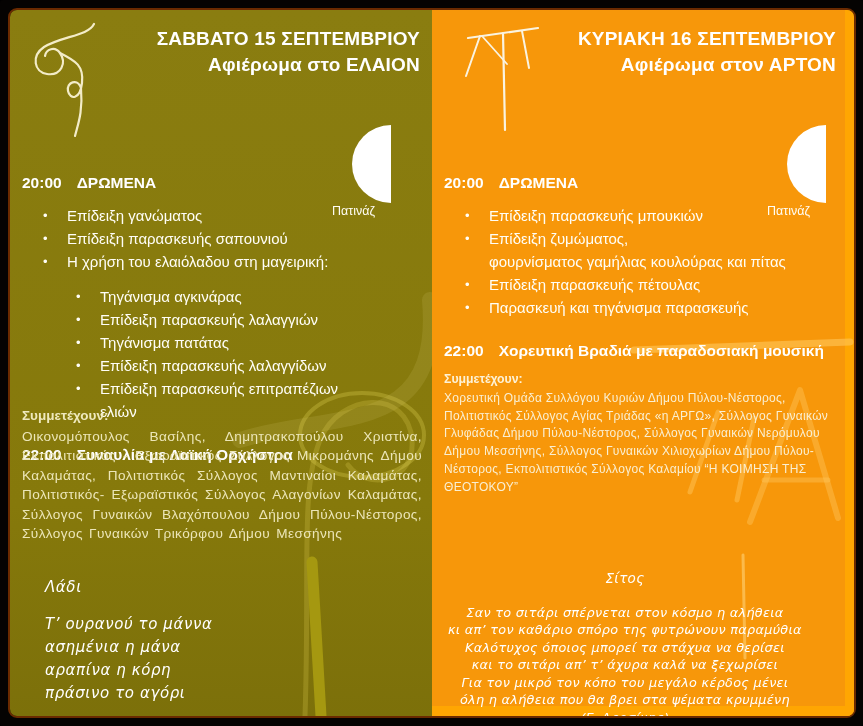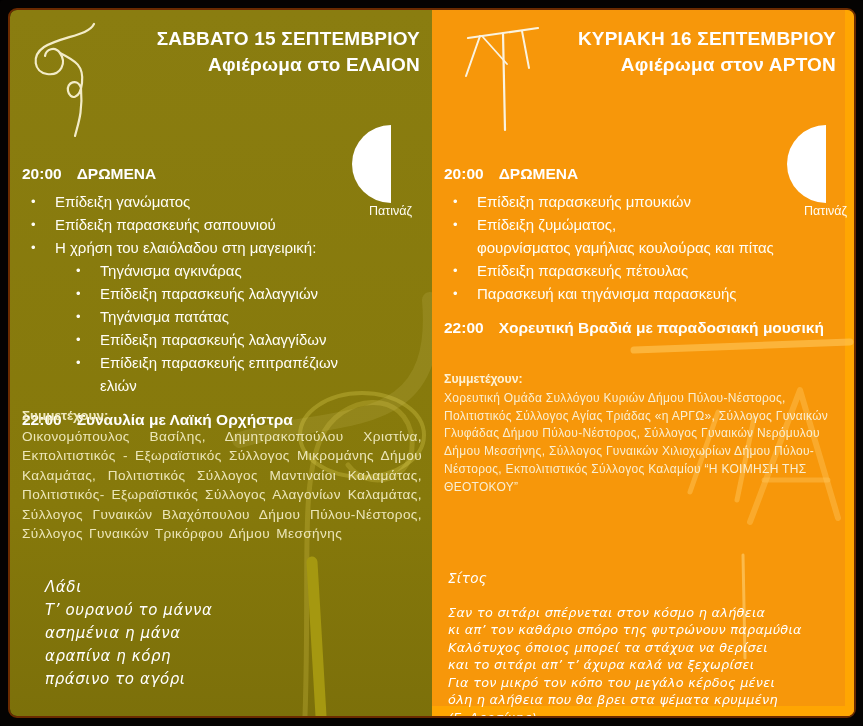--- a/index.html
+++ b/index.html
@@ -18,32 +18,32 @@
   
   .titleblock{position:absolute;top:16px;text-align:right;z-index:1;}
   .panel.left .titleblock{right:12px;width:330px;}
   .panel.right .titleblock{right:18px;width:330px;}
   .title-line{font-size:19px;font-weight:bold;color:#ffffff;line-height:26px;letter-spacing:0.2px;}
   
   .halfmoon{position:absolute;width:39px;height:78px;background:#ffffff;
             border-radius:39px 0 0 39px / 39px 0 0 39px;z-index:1;}
   .panel.left .halfmoon{left:342px;top:115px;}
   .panel.right .halfmoon{left:355px;top:115px;}
-  .logo-label{position:absolute;top:194px;width:80px;text-align:right;color:#fffdf5;
+  .logo-label{position:absolute;top:194px;width:80px;text-align:left;color:#fffdf5;
               font-size:12.5px;z-index:1;}
   .panel.left .logo-label{left:322px;}
   .panel.right .logo-label{left:335px;}
   
   .schedule{position:absolute;top:155px;left:12px;z-index:1;}
   .panel.left .schedule{width:330px;}
   .panel.right .schedule{width:400px;}
   .event-row{font-size:15.5px;font-weight:bold;color:#ffffff;margin-bottom:7px;}
-  .event-row .time{display:inline-block;margin-right:15px;}
+  .event-row .time{display:inline-block;margin-right:15px;margin-top:9px;}
   .event-row.second{margin-top:14px;margin-bottom:0;}
-  ul.bullets,ul.sub{list-style:none;margin:0;padding:0;}
+  ul.bullets,ul.sub{list-style:none;margin:12px;padding:0;}
   ul.bullets>li,ul.sub>li{position:relative;padding-left:33px;font-size:15px;line-height:23px;
       color:#fffef7;}
   ul.bullets>li::before,ul.sub>li::before{content:"•";position:absolute;left:9px;top:0;
       font-size:13px;color:#fffef7;}
   ul.sub{margin-left:45px;}
   .cont{padding-left:0;}
   
   .participants{position:absolute;left:12px;z-index:1;}
   .panel.left .participants{top:398px;width:400px;}
   .panel.right .participants{top:362px;width:385px;}
@@ -51,22 +51,22 @@
   .panel.left .participants .label{font-size:13.5px;color:#efe9bd;}
   .panel.left .participants .names{font-size:13.6px;line-height:19.4px;color:#ece6b8;
       text-align:justify;letter-spacing:0.4px;word-spacing:2px;}
   .panel.right .participants .label{font-size:12.3px;color:#fdf2d6;}
   .panel.right .participants .names{font-size:12px;line-height:17.7px;color:#faefd2;
       text-align:left;letter-spacing:0.3px;}
   
   .poem{position:absolute;z-index:1;color:#ffffff;font-style:italic;
         font-family:"DejaVu Sans",sans-serif;}
   .panel.left .poem{left:35px;top:566px;font-size:15px;line-height:23px;letter-spacing:0.6px;}
-  .panel.right .poem{left:16px;top:560px;font-size:12.8px;line-height:17.5px;letter-spacing:0.3px;}
-  .poem .poem-title{}
+  .panel.right .poem{left:16px;top:560px;font-size:12.8px;line-height:17.5px;letter-spacing:0.3px;text-align:center;}
+  .poem .poem-title{margin-bottom:14px;}
   .panel.right .poem .poem-title{margin-bottom:16px;font-size:13.5px;}
 </style>
 </head>
 <body>
 
 <div class="poster">
   <div class="frame">
 
     <div class="panel left">
 

